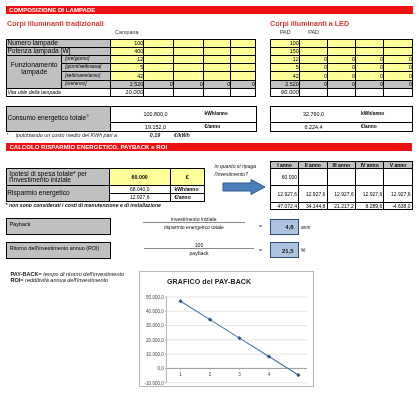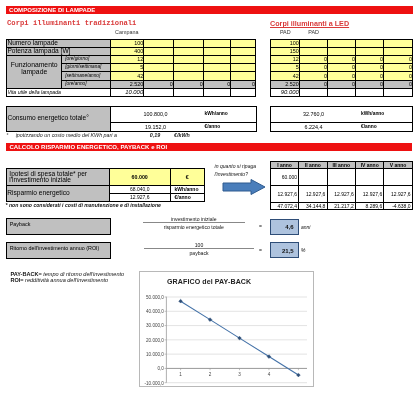--- a/index.html
+++ b/index.html
@@ -60,22 +60,22 @@
   .charttitle{position:absolute;left:-17.5px;top:6.3px;width:100%;text-align:center;
               font-size:7.05px;font-weight:bold;color:#222;letter-spacing:0.1px;}
   .chartsvg{position:absolute;left:0;top:0;}
   .colhdr{font-size:5.4px;text-align:center;color:#333;line-height:6px;}
 </style>
 </head>
 <body>
 
 <div class="abs redbar" style="left:6px;top:5.5px;width:404px;">COMPOSIZIONE DI LAMPADE</div>
 
-<div class="abs redsub" style="left:7px;top:19px;font-family:Liberation Mono, monospace;">Corpi illuminanti tradizionali</div>
-<div class="abs redsub" style="left:270px;top:19px;text-decoration:underline;">Corpi illuminanti a LED</div>
+<div class="abs redsub" style="left:7px;top:19px;">Corpi illuminanti tradizionali</div>
+<div class="abs redsub" style="left:270px;top:19px;">Corpi illuminanti a LED</div>
 
 <div class="abs colhdr" style="left:110.4px;top:28.6px;width:32.8px;">Campana</div>
 <div class="abs colhdr" style="left:270.7px;top:28.6px;width:29.1px;">PAD</div>
 <div class="abs colhdr" style="left:299.5px;top:28.6px;width:28.3px;">PAD</div>
 
 <table class="tbl" style="left:6.4px;top:38.6px;">
   <colgroup>
       <col style="width:54.6px">
       <col style="width:49.4px">
       <col style="width:32.8px">

